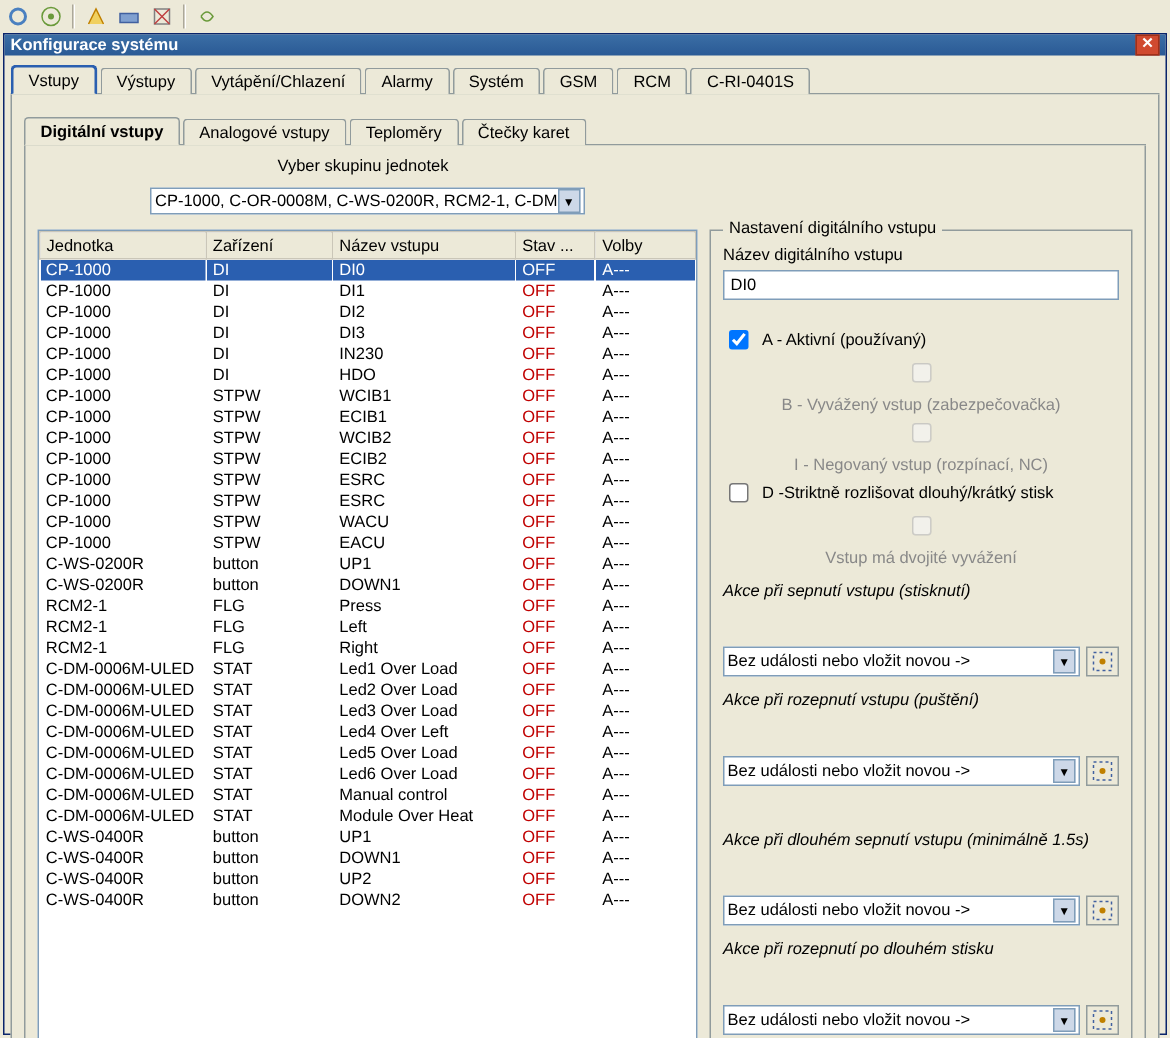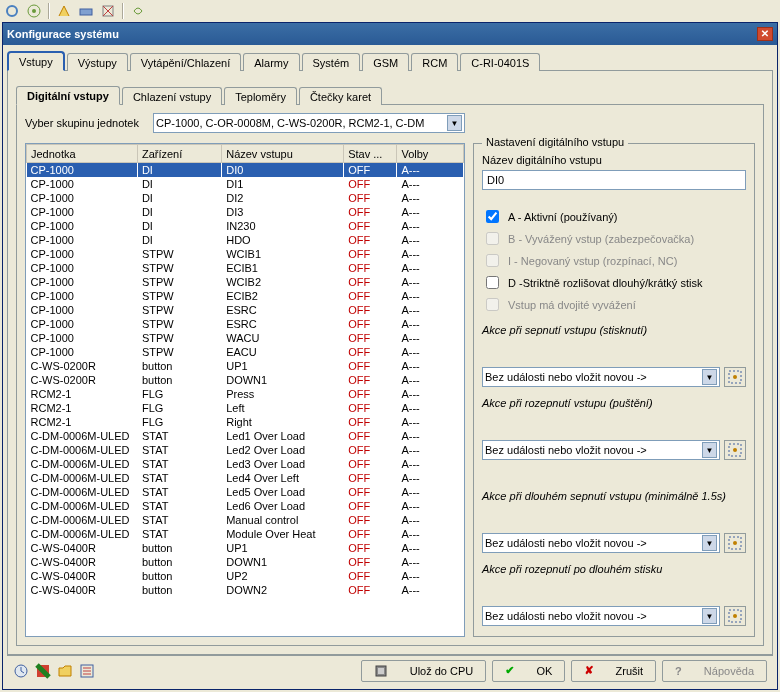--- a/index.html
+++ b/index.html
@@ -27,21 +27,21 @@
 table.grid { border-collapse: collapse; width: 100%; table-layout: fixed; }
 table.grid th { background: #ece9d8; border: 1px solid #cac6b8; padding: 2px 4px; text-align: left; font-weight: normal; height: 18px; position: sticky; top: 0; }
 table.grid td { padding: 1px 4px; border-right: 1px solid transparent; white-space: nowrap; overflow: hidden; text-overflow: clip; height: 14px; }
 table.grid tr.selected td { background: #2a5fb0; color: #fff; }
 table.grid td.stav { color: #c00000; }
 table.grid tr.selected td.stav { color: #fff; }
 .fieldset-title { color: #000; margin: 2px 0 4px; }
 .textfield { width: 100%; height: 20px; border: 1px solid #7f9db9; background: #fff; padding: 0 4px; display: flex; align-items: center; }
 .chk { display: flex; align-items: center; gap: 6px; margin: 3px 0; }
 .chk input { width: 13px; height: 13px; }
-.chk.disabled { color: #888; }
+.chk.disabled { color: #888; flex-direction: column; }
 .section-label { margin-top: 10px; margin-bottom: 2px; font-style: italic; }
 .combo-row { display: flex; align-items: center; gap: 4px; margin-top: 31px; }
 .iconbtn { width: 22px; height: 20px; border: 1px solid #919b9c; background: #ece9d8; display: flex; align-items: center; justify-content: center; }
 .bottombar { height: 30px; border-top: 1px solid #919b9c; display: flex; align-items: center; padding: 0 6px; gap: 6px; background: #ece9d8; }
 .bottombar .spacer { flex: 1; }
 .btn { height: 22px; padding: 0 12px; border: 1px solid #919b9c; background: #ece9d8; display: flex; align-items: center; gap: 22px; border-radius: 2px; cursor: default; }
 .btn.disabled { color: #888; }
 .ok-mark { color: #0a0; font-weight: bold; }
 .x-mark { color: #c00; font-weight: bold; }
 .q-mark { color: #888; font-weight: bold; }
@@ -107,29 +107,29 @@
         <div class="tab">Alarmy</div>
         <div class="tab">Systém</div>
         <div class="tab">GSM</div>
         <div class="tab">RCM</div>
         <div class="tab">C-RI-0401S</div>
       </div>
 
     <div class="panel" style="padding-top:6px;">
       <div class="tabrow subtabs" id="subTabs">
           <div class="tab active subtab" style="font-weight: bold;">Digitální vstupy</div>
-          <div class="tab">Chlazení vstupy</div>
+          <div class="tab">Analogové vstupy</div>
           <div class="tab">Teploměry</div>
           <div class="tab">Čtečky karet</div>
         </div>
 
       <div class="panel" style="margin-top:0;">
 
         <div class="content-row" style="flex:0 0 auto; margin-bottom:6px;">
-          <div class="left-top" style="width:440px;">
+          <div class="left-top" style="width:440px;flex-direction:column;">
             <span class="label">Vyber skupinu jednotek</span>
             <div class="combo" style="flex:1">
               <span>CP-1000, C-OR-0008M, C-WS-0200R, RCM2-1, C-DM</span>
               <span class="arrow">▼</span>
             </div>
           </div>
           <div style="flex:1"></div>
         </div>
 
         <div class="content-row">

